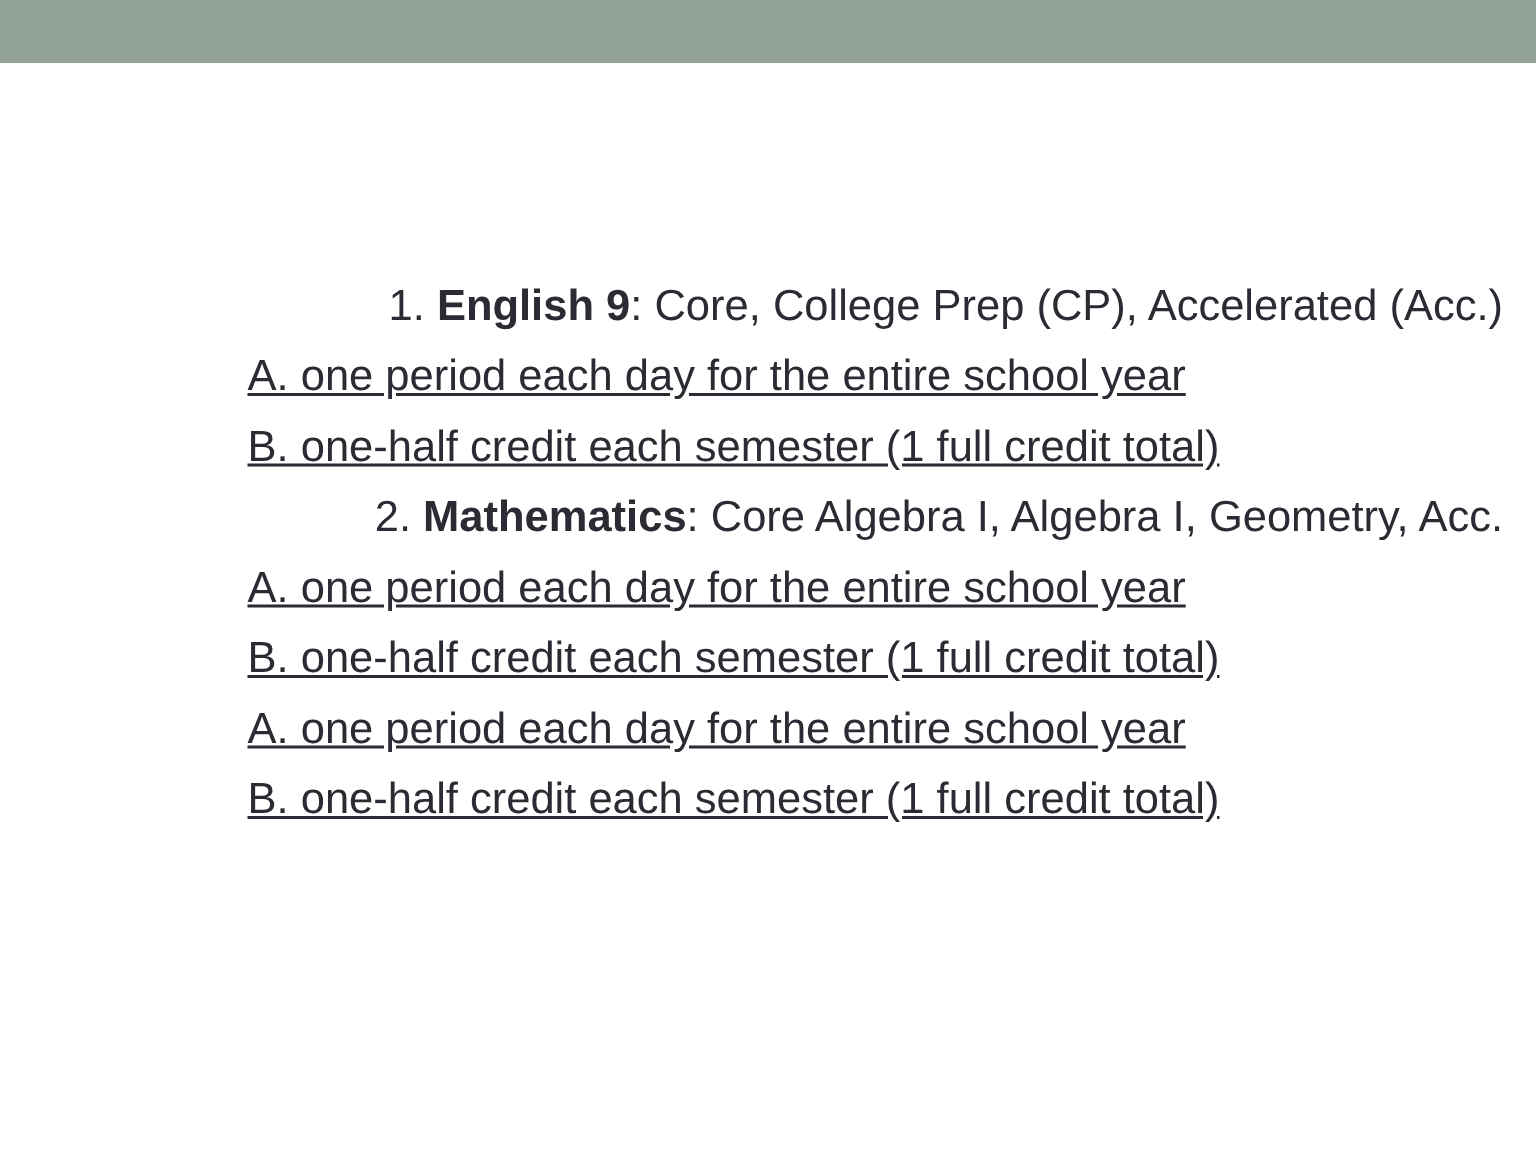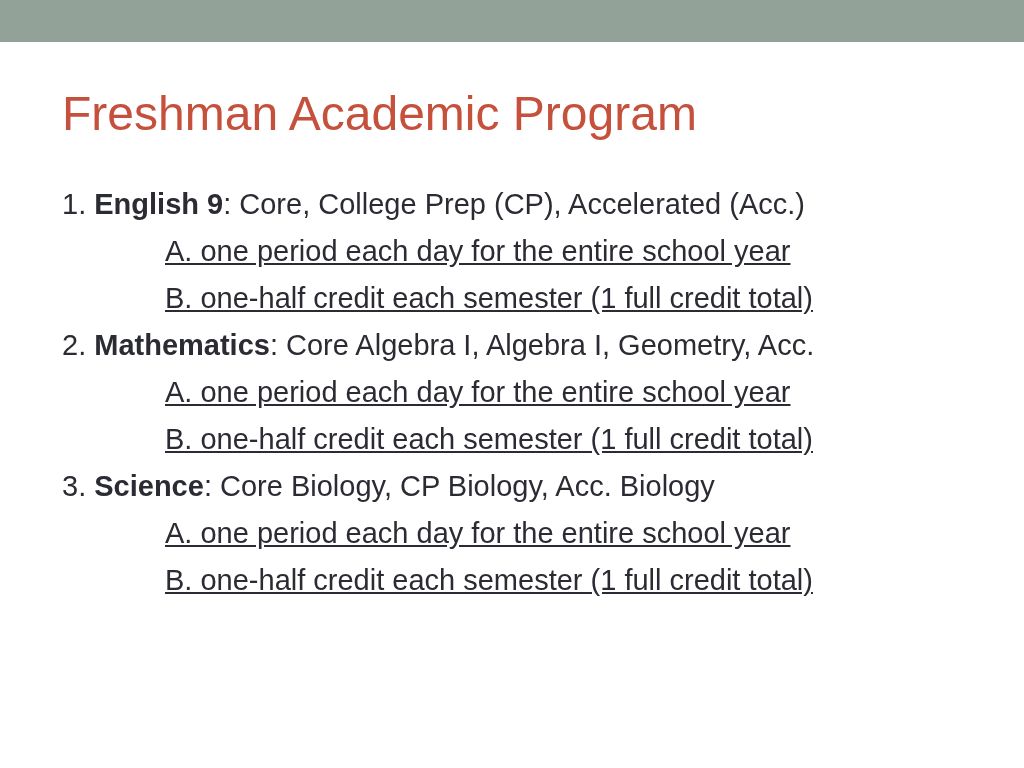--- a/index.html
+++ b/index.html
@@ -41,52 +41,51 @@
     width: 940px;
     color: var(--body-color, #2b2b33);
   }
   .program-list p {
     margin: 0;
     font-size: 29px;
     line-height: 47px;
   }
   .main-line {
     white-space: nowrap;
+    text-align: right;
   }
   .item-subject {
     font-weight: 700;
   }
   .cont-line,
   .sub-line {
     padding-left: 103px;
     text-decoration: underline;
   }
 </style>
 </head>
 <body>
 
 <div class="slide">
   <div class="top-bar"></div>
 
-  <h1 class="slide-title">Freshman Academic Program</h1>
 
   <div class="program-list">
 
     <div class="item">
       <p class="main-line"><span class="item-number">1. </span><span class="item-subject">English 9</span><span class="item-detail">: Core, College Prep (CP), Accelerated (Acc.)</span></p>
       <p class="sub-line">A. one period each day for the entire school year</p>
       <p class="sub-line">B. one-half credit each semester (1 full credit total)</p>
     </div>
 
     <div class="item">
       <p class="main-line"><span class="item-number">2. </span><span class="item-subject">Mathematics</span><span class="item-detail">: Core Algebra I, Algebra I, Geometry, Acc.</span></p>
       <p class="sub-line">A. one period each day for the entire school year</p>
       <p class="sub-line">B. one-half credit each semester (1 full credit total)</p>
     </div>
 
     <div class="item">
-      <p class="main-line"><span class="item-number">3. </span><span class="item-subject">Science</span><span class="item-detail">: Core Biology, CP Biology, Acc. Biology</span></p>
       <p class="sub-line">A. one period each day for the entire school year</p>
       <p class="sub-line">B. one-half credit each semester (1 full credit total)</p>
     </div>
 
   </div>
 </div>
 
 </body></html>

